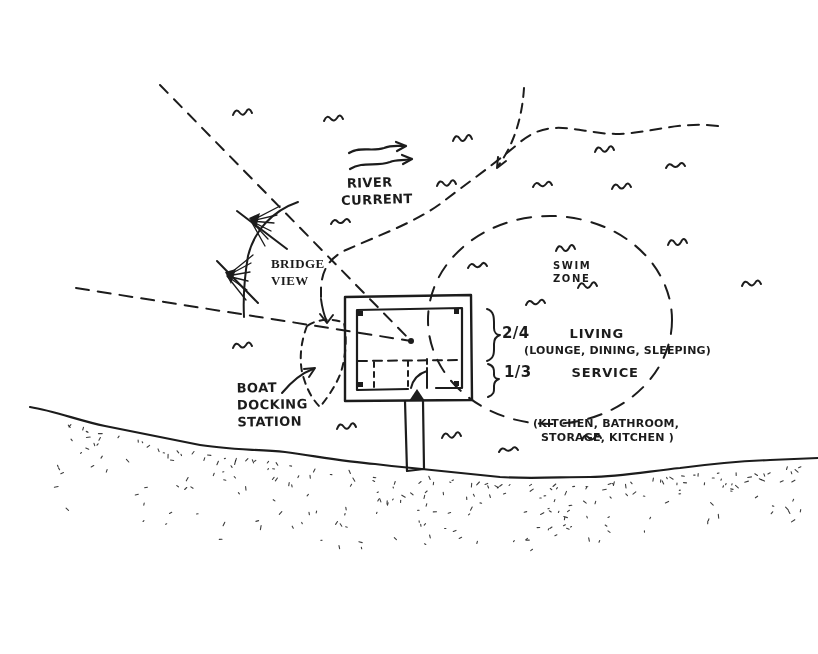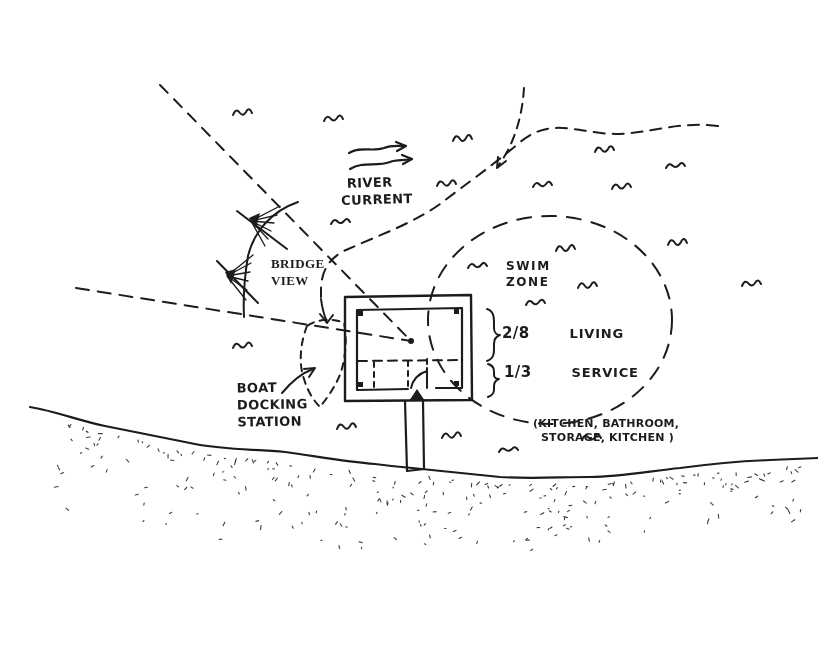--- a/index.html
+++ b/index.html
@@ -9,21 +9,21 @@
     font-family:"DejaVu Sans", "Liberation Sans", sans-serif;
     color:var(--ink,#1c1c1c);
   }
   svg { position:absolute; left:0; top:0; }
   .lbl {
     position:absolute; font-weight:bold; line-height:1.32;
     letter-spacing:.4px; white-space:nowrap; color:var(--ink,#1c1c1c);
   }
   .lbl .ln { display:block; }
   .main { font-size:13px; }
-  .swim { font-size:12px; letter-spacing:1.6px; }
+  .swim { font-size:10px; letter-spacing:1.6px;margin-left:47px; }
   .frac { font-size:15px; }
   .ttl  { font-size:13px; margin-left:8px; letter-spacing:.8px;padding-left:32px; }
   .detail { font-size:11px; letter-spacing:.2px; }
   .ind { margin-left:6px; }
 </style>
 </head>
 <body>
 
 <div class="stage">
 
@@ -387,22 +387,23 @@
     <span class="ln">VIEW</span>
   </div>
 
   <div class="lbl swim" style="left:506px;top:259px;">
     <span class="ln">SWIM</span>
     <span class="ln">ZONE</span>
   </div>
 
   <div class="lbl" style="left:502px;top:322px;">
     <span>
-      <span class="frac">2/8</span><span class="ttl">LIVING</span>
+      <span class="frac">2/4</span><span class="ttl">LIVING</span>
     </span>
+    <span class="ln detail" style="margin-left:22px;">(LOUNGE, DINING, SLEEPING)</span>
   </div>
 
   <div class="lbl" style="left:504px;top:361px;">
     <span>
       <span class="frac">1/3</span><span class="ttl">SERVICE</span>
     </span>
     <span class="ln detail" style="margin-left:29px;margin-top:34px;">(KITCHEN, BATHROOM,</span>
     <span class="ln detail" style="margin-left:37px;">STORAGE, KITCHEN )</span>
   </div>
 

